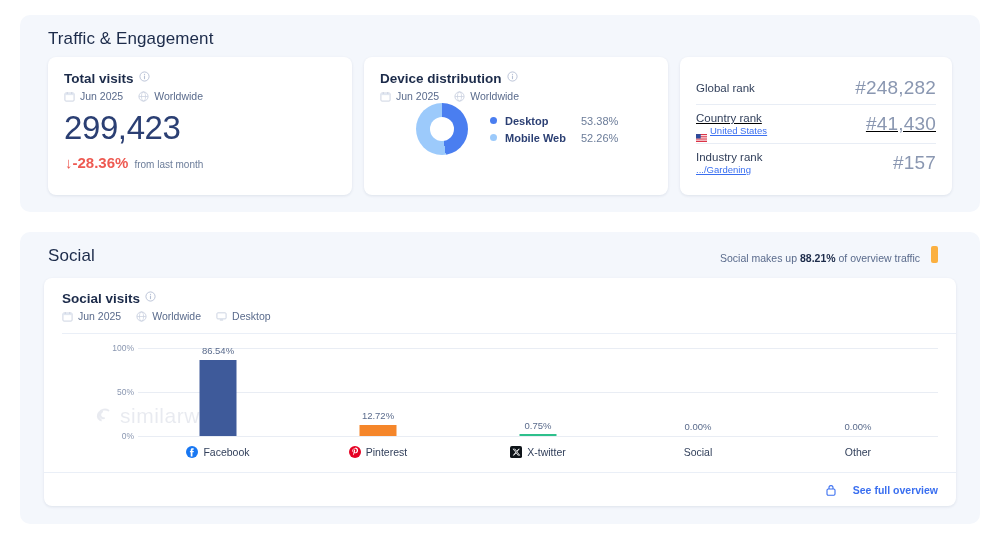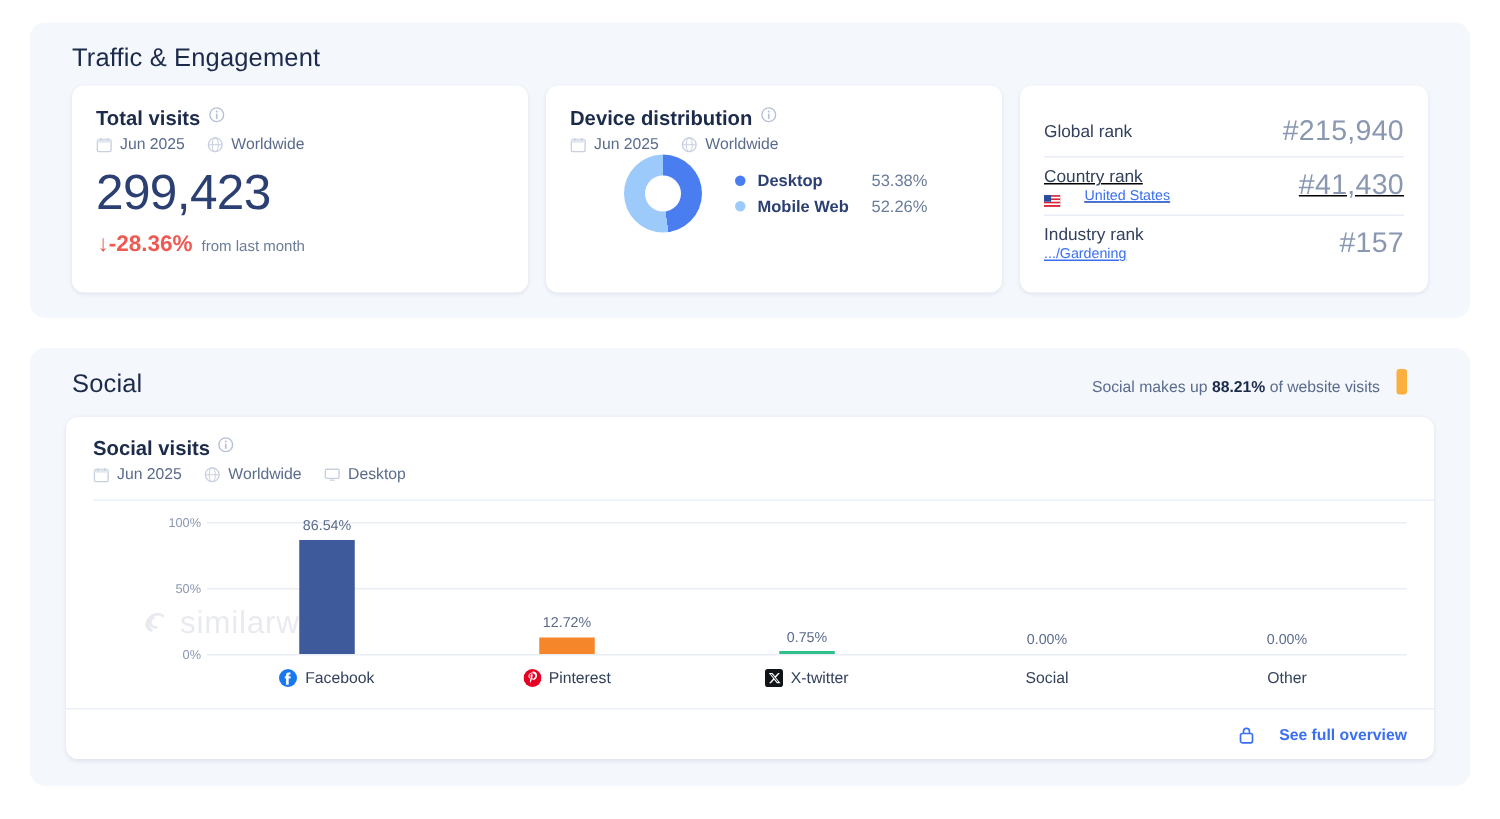--- a/index.html
+++ b/index.html
@@ -101,21 +101,21 @@
   .rank-row {
     position: relative;
     height: 33px;
     margin: 0 16px;
     display: flex; align-items: center; justify-content: space-between;
   }
   .rank-row + .rank-row { border-top: 1px solid #e8edf5; }
   #ranks-card .rank-row:first-child { margin-top: 14px; }
   .rank-left { display:flex; flex-direction: column; gap: 1px; }
   .rank-label { font-size: 11.5px; color: #33415c; }
-  .rank-sub { display: flex; align-items: flex-start; gap: 16px; }
+  .rank-sub { display: flex; align-items: flex-end; gap: 3px; }
   .flag { width: 11px; height: 8px; flex:none; }
   .rank-link {
     font-size: 9.5px; color: #3a6ff0; text-decoration: underline;
   }
   .rank-value { font-size: 19px; color: #8a97b1; font-weight: 400; letter-spacing:.2px;}
   #rank-row-country { height: 39px; text-decoration: underline; }
   #rank-row-industry { height: 39px; }
 
   
   .social-note {
@@ -304,21 +304,21 @@
             </div>
           </div>
         </div>
       </div>
 
       <div class="card" id="ranks-card">
         <div class="rank-row">
           <div class="rank-left">
             <span class="rank-label">Global rank</span>
           </div>
-          <span class="rank-value">#215,940</span>
+          <span class="rank-value">#248,282</span>
         </div>
 
         <div class="rank-row" id="rank-row-country">
           <div class="rank-left">
             <span class="rank-label">Country rank</span>
             <span class="rank-sub">
               <span class="flag">
                 <svg viewBox="0 0 14 10" width="11" height="8">
                     <rect width="14" height="10" fill="#d8263a"></rect>
                     <rect y="1.4" width="14" height="1.4" fill="#fff"></rect>
@@ -344,21 +344,21 @@
         </div>
       </div>
 
     </div>
   </section>
 
   <section class="panel" id="social-panel">
     <div class="panel-title">Social</div>
 
     <div class="social-note">
-      <span>Social makes up </span><b>88.21%</b><span> of website visits</span>
+      <span>Social makes up </span><b>88.21%</b><span> of overview traffic</span>
     </div>
     <div class="social-bar-ind"></div>
 
     <div class="social-card">
       <div class="social-card-head">
         <div class="card-head">
           <span class="card-title">Social visits</span>
           <span class="info-ico">
             <svg viewBox="0 0 12 12" width="11" height="11">
                 <circle cx="6" cy="6" r="5" fill="none" stroke="#b6c0d4" stroke-width="1"></circle>

